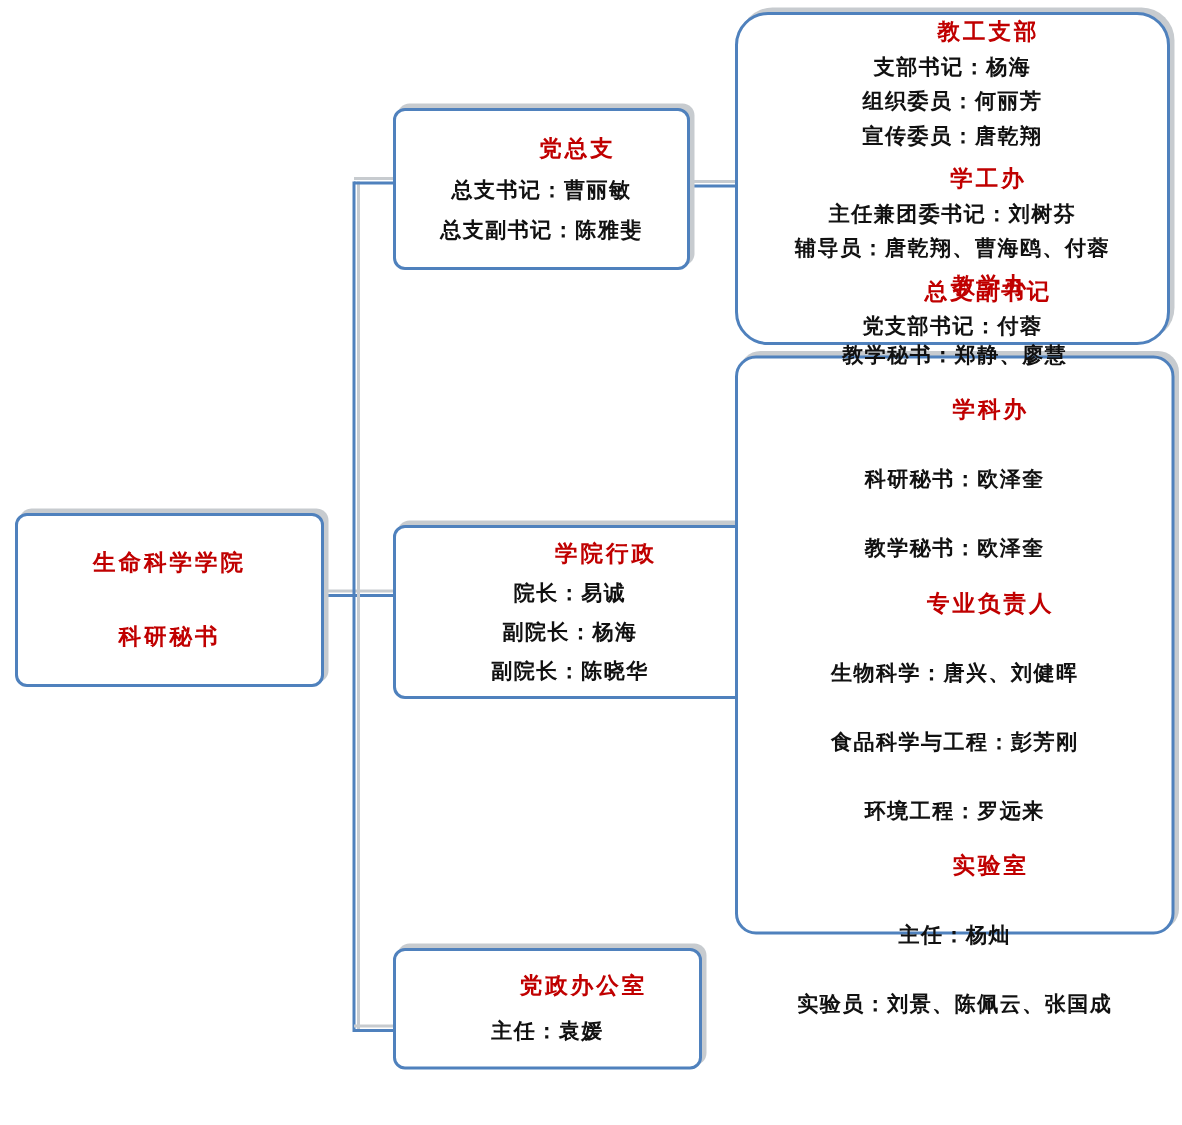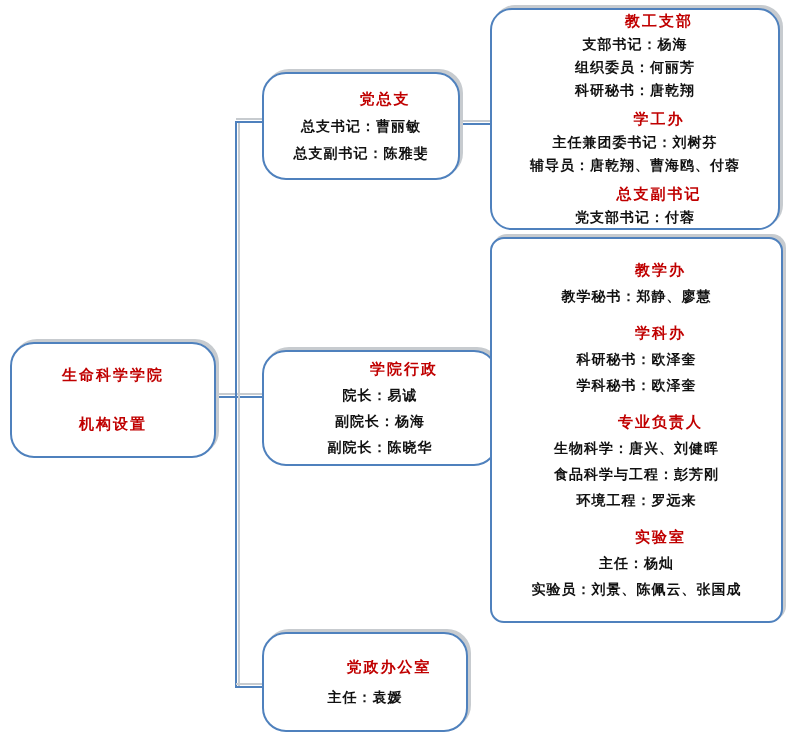--- a/index.html
+++ b/index.html
@@ -24,56 +24,56 @@
   #c-trunk{left:235px;top:121px;height:567px;}
   #c-top-h{left:236px;top:121px;width:26px;}
   #c-bottom-h{left:236px;top:686px;width:26px;}
   #c-right-top-h{left:460px;top:123px;width:30px;}
   #c-right-mid-h{left:462px;top:406px;width:28px;}
   
   .node{
     position:absolute;z-index:2;
     background:#ffffff;
     border:2px solid var(--border);
-    border-radius:24px;
+    border-radius:8px;
     box-shadow:3px -3px 0 var(--shadow);
     display:flex;flex-direction:column;
     align-items:center;justify-content:center;
     box-sizing:border-box;
     color:var(--text);
     font-weight:700;
   }
   #box-root{left:10px;top:342px;width:206px;height:116px;gap:30px;}
   #box-root .root-line{color:var(--red);font-size:15px;letter-spacing:2px;}
   #box-party{left:262px;top:72px;width:198px;height:108px;gap:9px;}
   #box-admin{left:262px;top:350px;width:236px;height:116px;gap:8px;}
-  #box-office{left:262px;top:632px;width:206px;height:100px;gap:12px;}
+  #box-office{left:262px;top:632px;width:206px;height:81px;gap:12px;}
   #box-party-detail{left:490px;top:8px;width:290px;height:222px;border-radius:22px;}
   #box-admin-detail{left:490px;top:237px;width:293px;height:386px;border-radius:14px;}
   .sec-title{color:var(--red);font-size:15px;letter-spacing:2px;padding-left:48px;}
   .line{font-size:14px;letter-spacing:1px;white-space:nowrap;}
   .sec{display:flex;flex-direction:column;align-items:center;gap:5px;margin:5px 0;}
   #box-admin-detail .sec{gap:8px;margin:9px 0;}
-  #box-admin-detail .line{font-size:14px;}
+  #box-admin-detail .line{font-size:14px;margin-top:20px;}
 </style>
 </head>
 <body>
 
 <div class="canvas">
 
   <div class="conn h" id="c-left-h"></div>
   <div class="conn v" id="c-trunk"></div>
   <div class="conn h" id="c-top-h"></div>
   <div class="conn h" id="c-bottom-h"></div>
   <div class="conn h" id="c-right-top-h"></div>
   <div class="conn h" id="c-right-mid-h"></div>
 
   <div class="node" id="box-root">
     <div class="root-line">生命科学学院</div>
-    <div class="root-line">机构设置</div>
+    <div class="root-line">科研秘书</div>
   </div>
 
   <div class="node" id="box-party">
     <div class="sec-title">党总支</div>
     <div class="line">总支书记：曹丽敏</div>
     <div class="line">总支副书记：陈雅斐</div>
   </div>
 
   <div class="node" id="box-admin">
     <div class="sec-title">学院行政</div>
@@ -85,42 +85,42 @@
   <div class="node" id="box-office">
     <div class="sec-title">党政办公室</div>
     <div class="line">主任：袁媛</div>
   </div>
 
   <div class="node" id="box-party-detail">
     <div class="sec">
       <div class="sec-title">教工支部</div>
       <div class="line">支部书记：杨海</div>
       <div class="line">组织委员：何丽芳</div>
-      <div class="line">科研秘书：唐乾翔</div>
+      <div class="line">宣传委员：唐乾翔</div>
     </div>
     <div class="sec">
       <div class="sec-title">学工办</div>
       <div class="line">主任兼团委书记：刘树芬</div>
       <div class="line">辅导员：唐乾翔、曹海鸥、付蓉</div>
     </div>
     <div class="sec">
       <div class="sec-title">总支副书记</div>
       <div class="line">党支部书记：付蓉</div>
     </div>
   </div>
 
   <div class="node" id="box-admin-detail">
     <div class="sec">
       <div class="sec-title">教学办</div>
       <div class="line">教学秘书：郑静、廖慧</div>
     </div>
     <div class="sec">
       <div class="sec-title">学科办</div>
       <div class="line">科研秘书：欧泽奎</div>
-      <div class="line">学科秘书：欧泽奎</div>
+      <div class="line">教学秘书：欧泽奎</div>
     </div>
     <div class="sec">
       <div class="sec-title">专业负责人</div>
       <div class="line">生物科学：唐兴、刘健晖</div>
       <div class="line">食品科学与工程：彭芳刚</div>
       <div class="line">环境工程：罗远来</div>
     </div>
     <div class="sec">
       <div class="sec-title">实验室</div>
       <div class="line">主任：杨灿</div>

